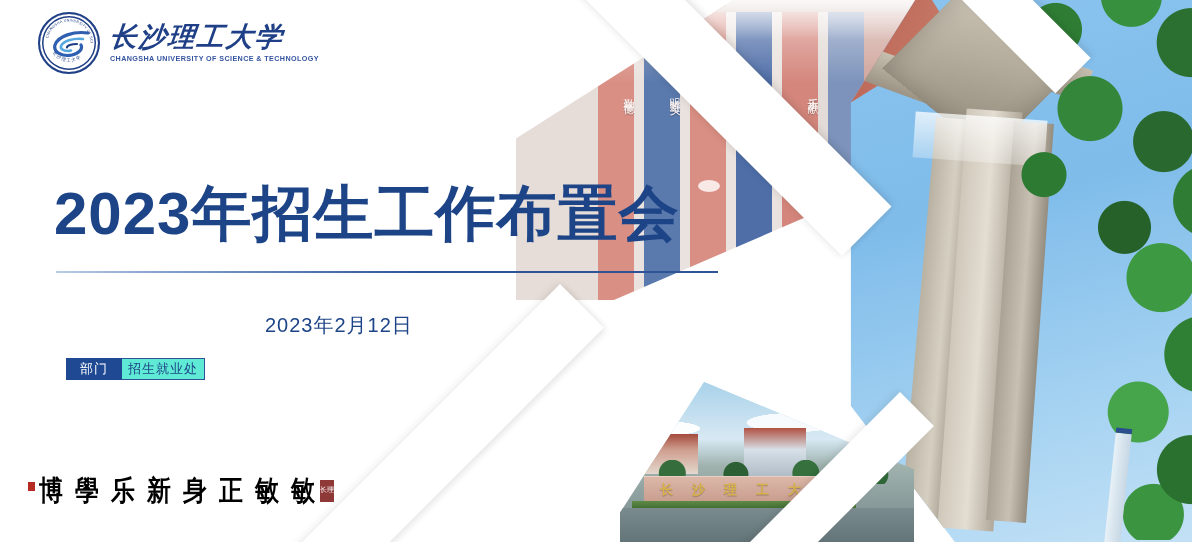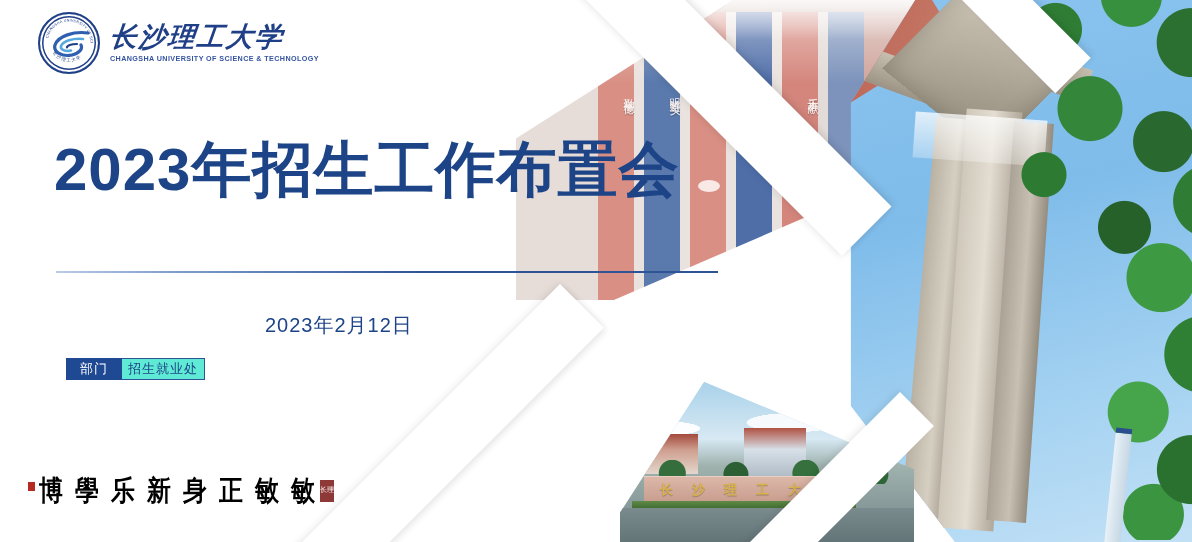--- a/index.html
+++ b/index.html
@@ -255,21 +255,21 @@
     transform-origin:left center;
   }
 
   
   #title-block { position:absolute; left:28px; top:136px; width:700px; }
   .title-line {
     font-size:60px; line-height:1.14; font-weight:bold; color:#1d4487;
     font-family:"Liberation Sans","DejaVu Sans",sans-serif;
     letter-spacing:1px; white-space:nowrap;
   }
-  #title-line-2 { padding-left:26px; }
+  #title-line-2 { padding-left:26px;margin-top:44px; }
   #title-rule {
     position:absolute; left:56px; top:271px; width:662px; height:2px;
     background:linear-gradient(90deg,#b9cbe6 0%,#7f9dcb 18%,#2f5496 55%,#2f5496 100%);
   }
 
   
   #meeting-date {
     position:absolute; left:265px; top:312px;
     font-size:20px; font-weight:normal; color:#1d4487;
     font-family:"Liberation Sans","DejaVu Sans",sans-serif;

